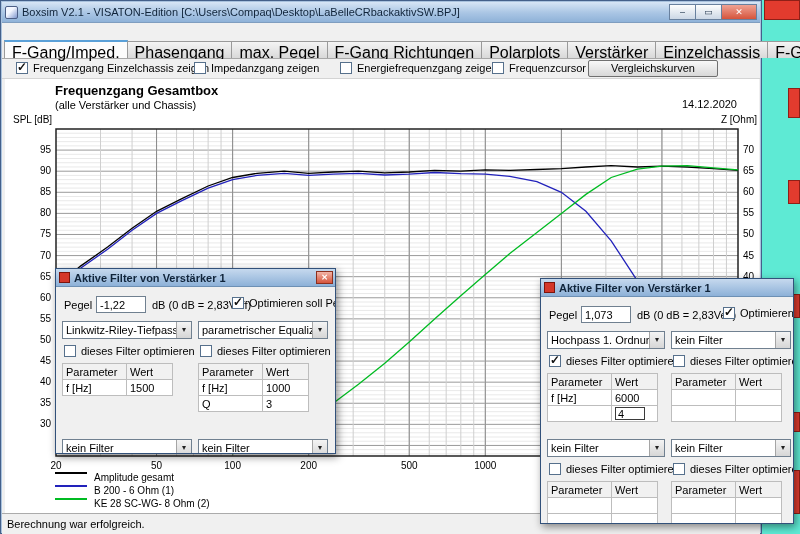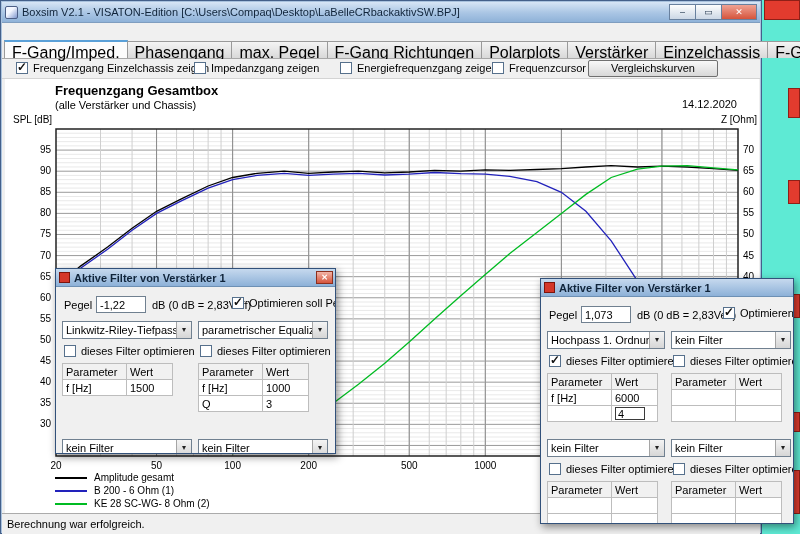--- a/index.html
+++ b/index.html
@@ -40,21 +40,21 @@
   .btn{position:absolute;font-size:11px;background:linear-gradient(#f8f8f8,#d8d8d8);
        border:1px solid #707070;border-radius:2px;text-align:center;line-height:15px;color:#000}
 
   .chart-panel{position:absolute;left:4px;top:78px;width:754px;height:434px;background:#ffffff}
   .chart-title{position:absolute;left:50px;top:4px;font-size:13px;font-weight:bold;color:#000}
   .chart-subtitle{position:absolute;left:50px;top:20px;font-size:11px;color:#000}
   .chart-date{position:absolute;right:22px;top:19px;font-size:11px;color:#000}
   .axis-label{position:absolute;font-size:10px;color:#000;white-space:nowrap}
   #chart-svg{position:absolute;left:0;top:0}
   #chart-svg text.tick{font-size:10px;font-family:"Liberation Sans",sans-serif;fill:#000}
-  .legend-item{position:absolute;display:flex;align-items:center;font-size:10px;color:#000;white-space:nowrap}
+  .legend-item{position:absolute;display:flex;font-size:10px;color:#000;white-space:nowrap}
   .legend-line{width:32px;height:2px;margin-right:7px;flex:none}
 
   .statusbar{position:absolute;left:1px;right:1px;top:512px;height:38px;background:#f0f0f0;
              border-top:1px solid #ababab}
   .status-text{position:absolute;left:5px;top:4px;font-size:11px;color:#000}
 
   
   .dialog{position:absolute;background:#f0f0f0;border:1px solid #32517a;box-shadow:2px 3px 8px rgba(0,0,0,.45);z-index:20}
   .dlg-title{height:18px;background:linear-gradient(#c6d9ee,#8db1d8);border-bottom:1px solid #6d90b4;
              display:flex;align-items:center;font-size:11px;font-weight:bold;color:#10243a;white-space:nowrap;overflow:hidden}

